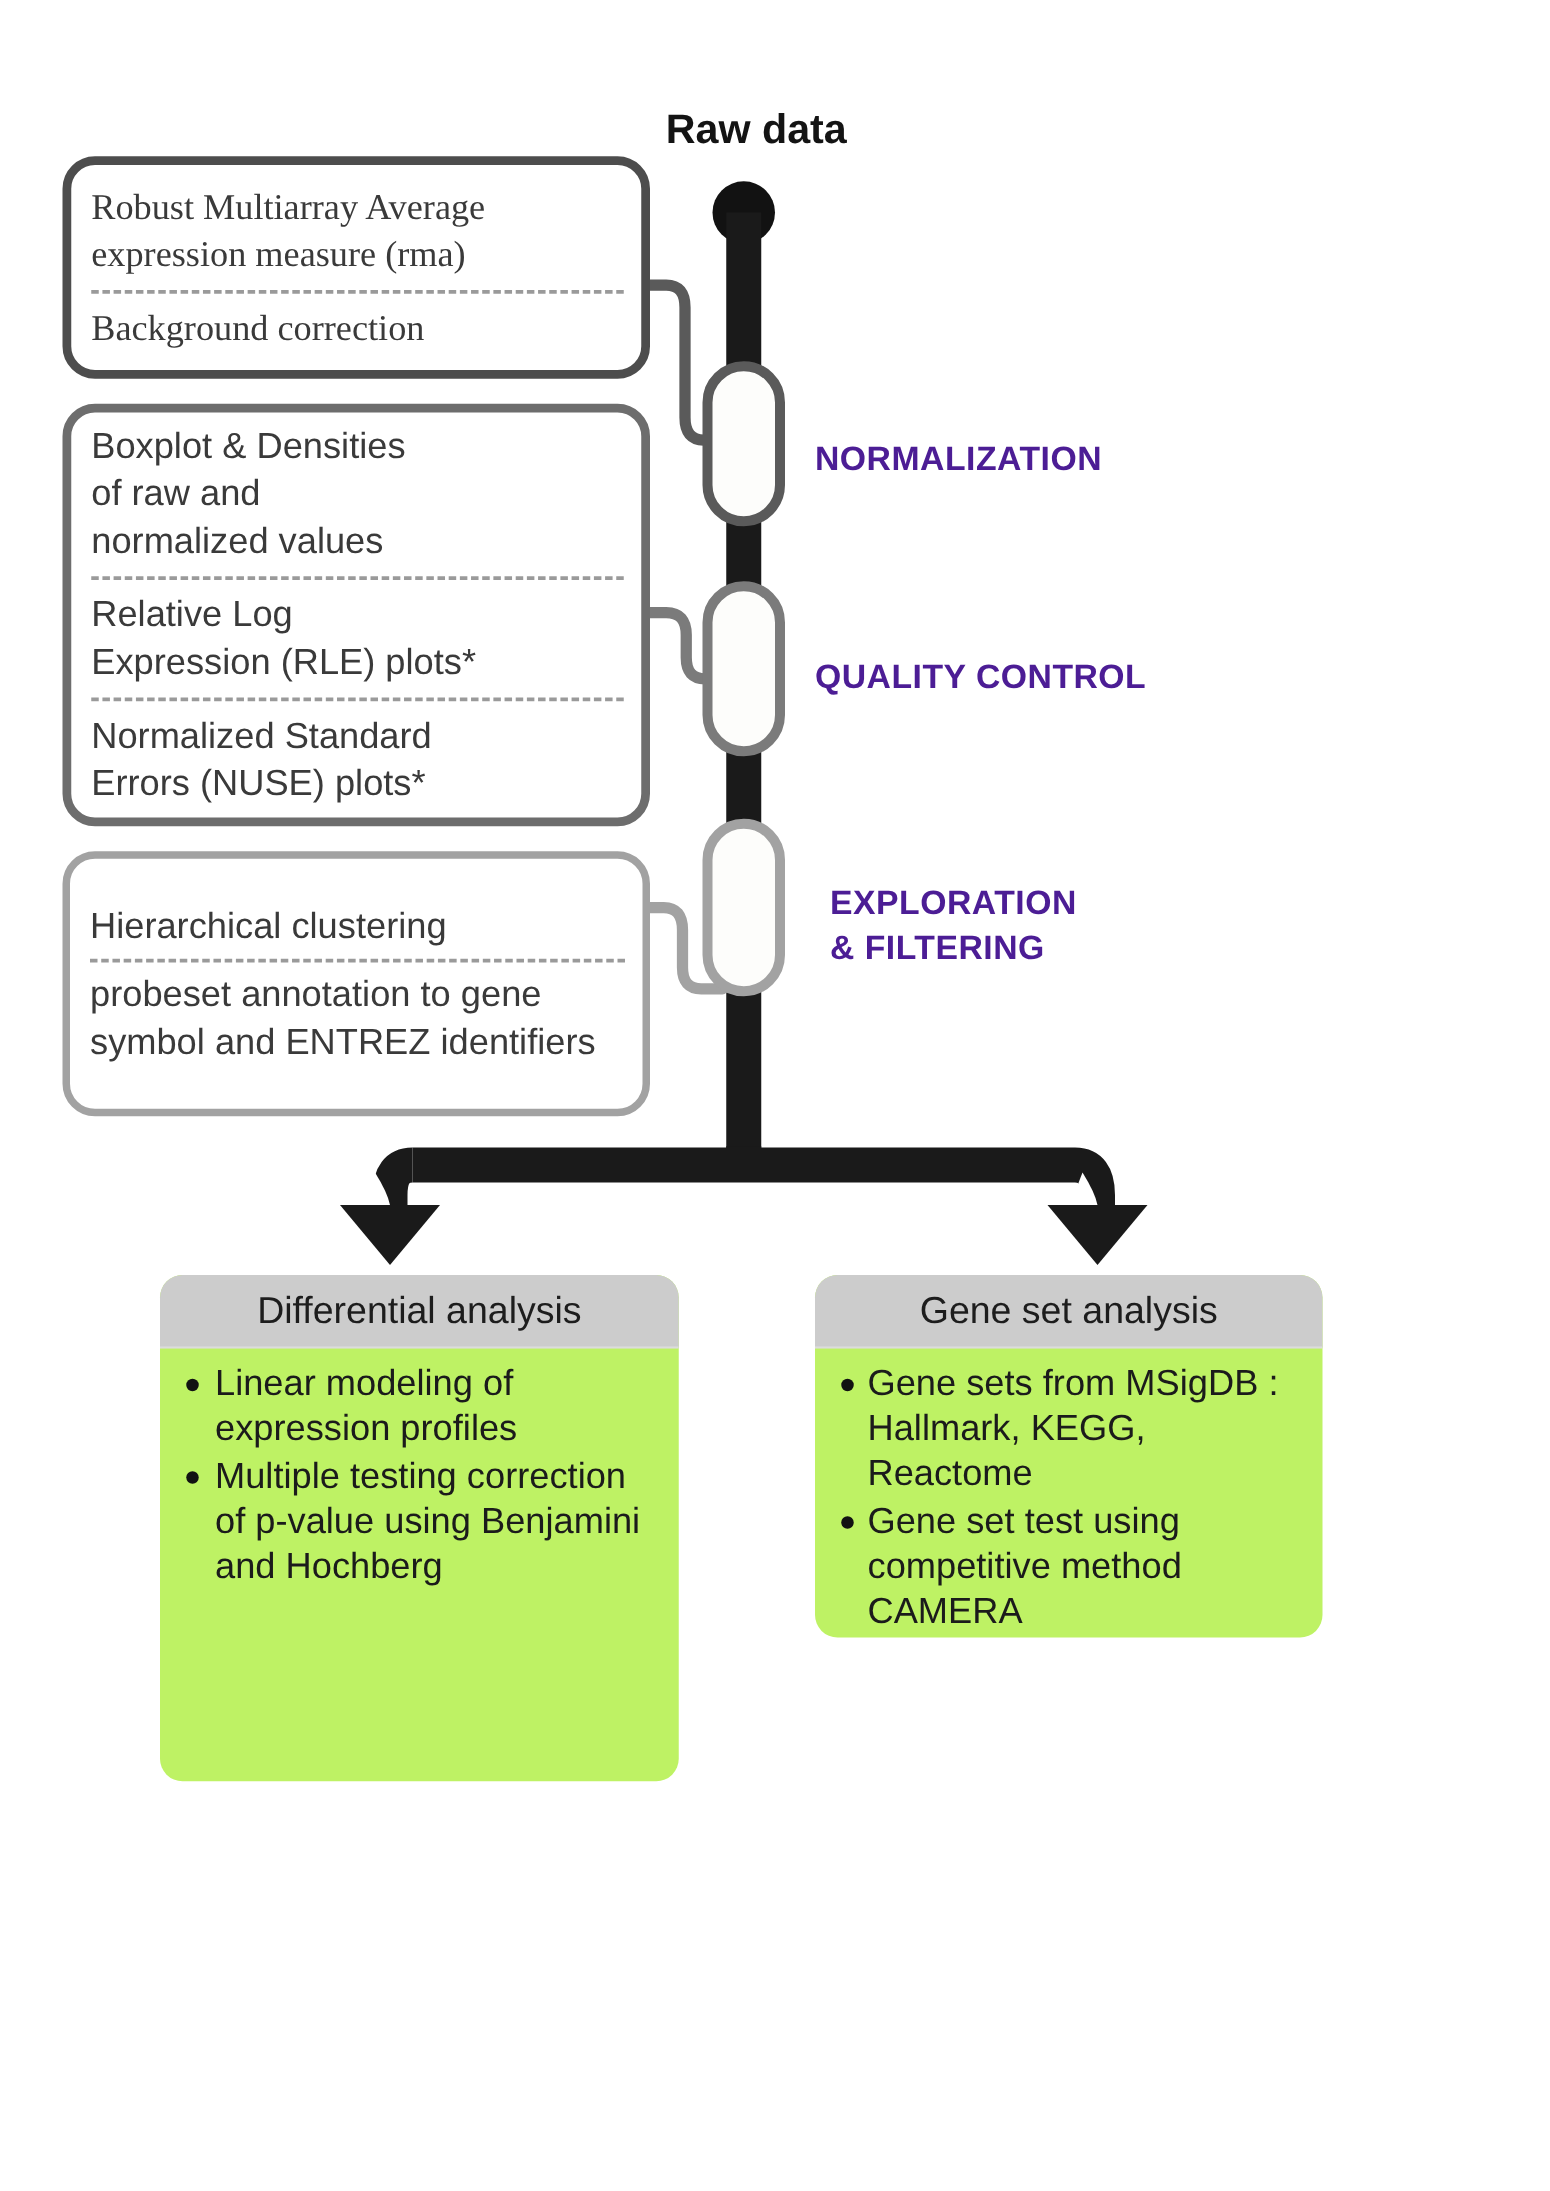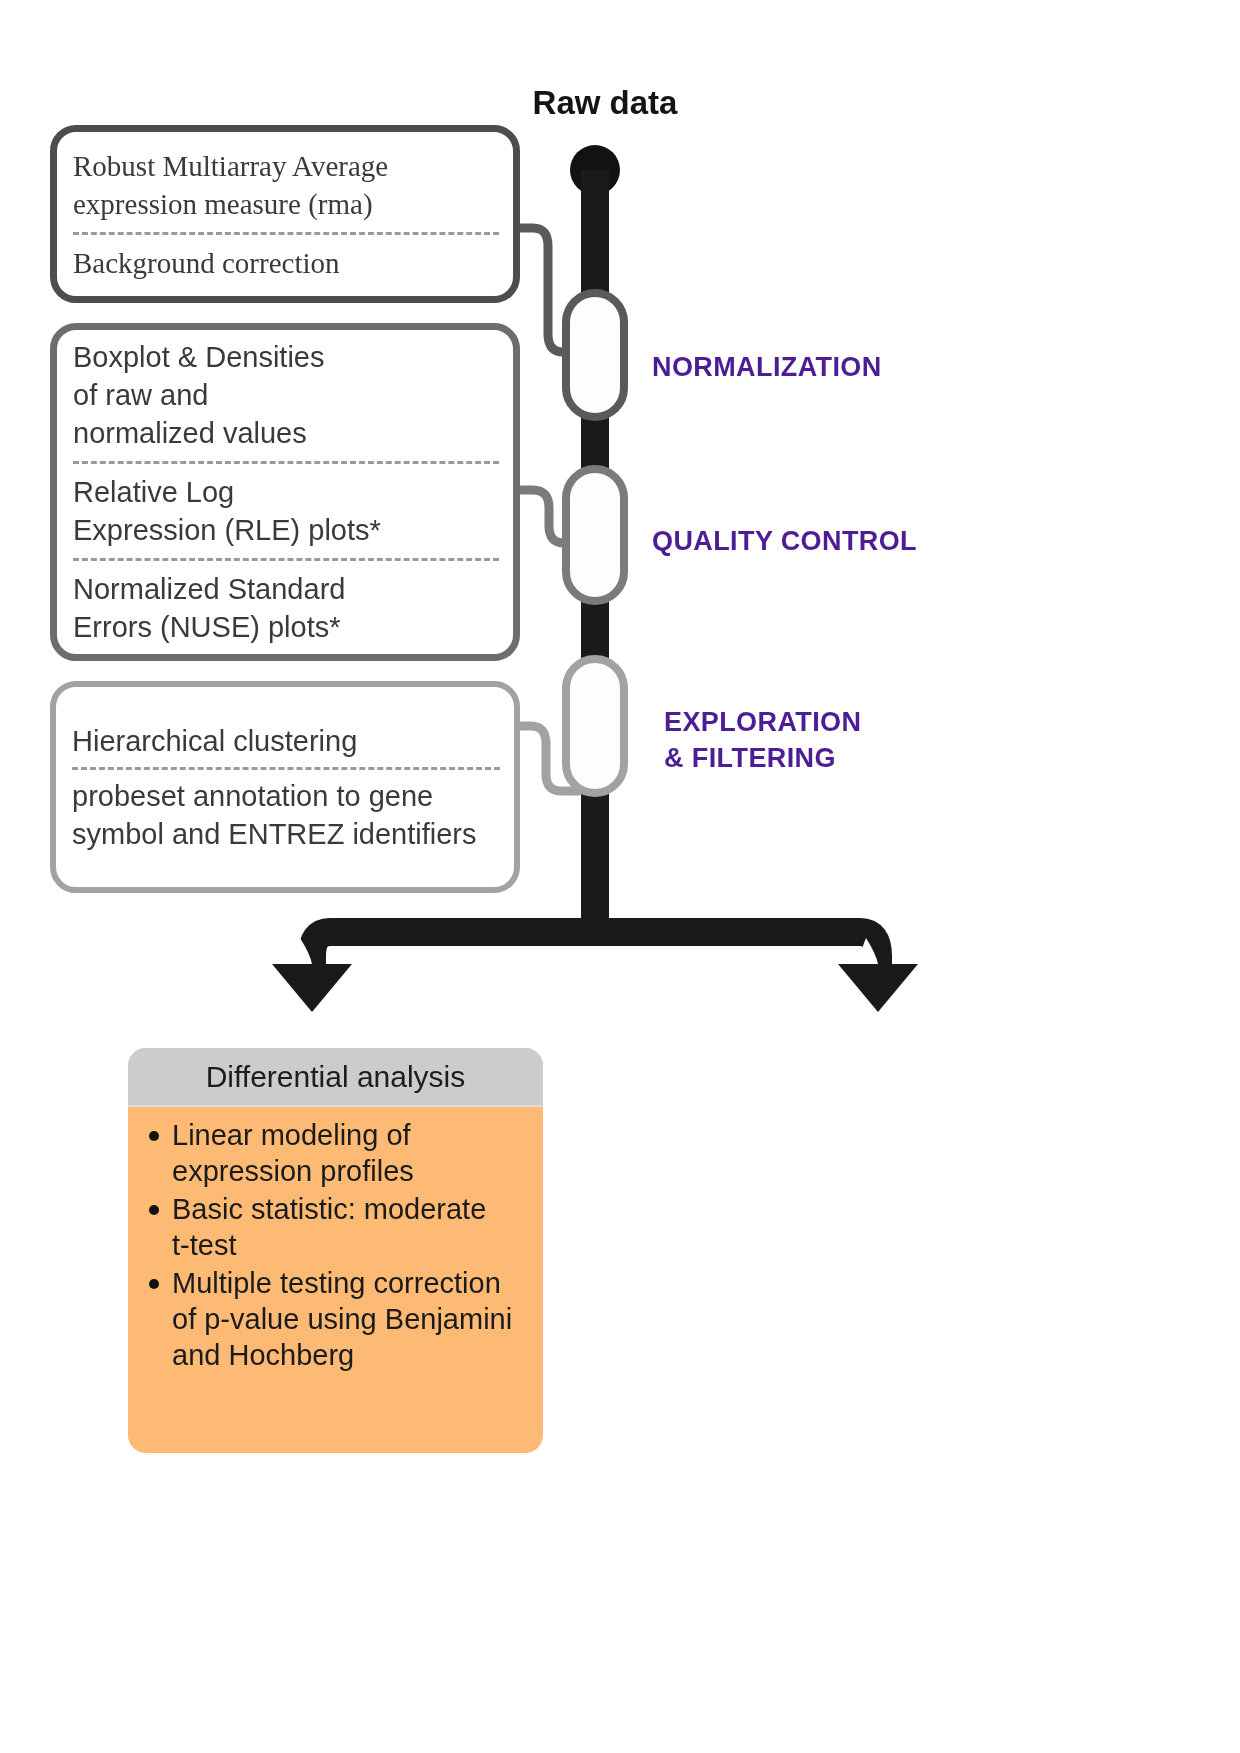--- a/index.html
+++ b/index.html
@@ -70,24 +70,23 @@
     letter-spacing:0.4px;
     line-height:36px;
   }
   #lab-norm{left:652px;top:337px;}
   #lab-qc  {left:652px;top:511px;text-align:center;}
   #lab-expl{left:652px;top:692px;}
 
   
   .resbox{
     position:absolute;
-    background:#fdba74;
+    background:#bef264;
     border-radius:18px;
     box-sizing:border-box;
-    margin-top:28px;
   }
   .resbox .rhead{
     font-size:30px;
     color:#1d1d1d;
     text-align:center;
     padding:12px 0 11px 0;
     background:#cccccc;
     border-radius:18px 18px 0 0;
     border-bottom:2px solid #dcdcdc;
   }
@@ -186,22 +185,31 @@
   <div class="stagelabel" id="lab-norm">NORMALIZATION</div>
   <div class="stagelabel" id="lab-qc">QUALITY CONTROL</div>
   <div class="stagelabel" id="lab-expl" style="white-space:pre-line;margin-left:12px;">EXPLORATION
 &amp; FILTERING</div>
 
   <div class="resbox" id="box-diff">
     <div class="rhead">Differential analysis</div>
     <ul>
       <li>Linear modeling of
 expression profiles</li>
-      <li>Basic statistic: moderate
-t-test</li>
       <li>Multiple testing correction
 of p-value using Benjamini
 and Hochberg</li>
     </ul>
   </div>
 
+  <div class="resbox" id="box-gsa">
+    <div class="rhead">Gene set analysis</div>
+    <ul>
+      <li>Gene sets from MSigDB :
+    Hallmark, KEGG,
+    Reactome</li>
+      <li>Gene set test using
+competitive method
+CAMERA</li>
+    </ul>
+  </div>
 
 </div>
 
 </body></html>

